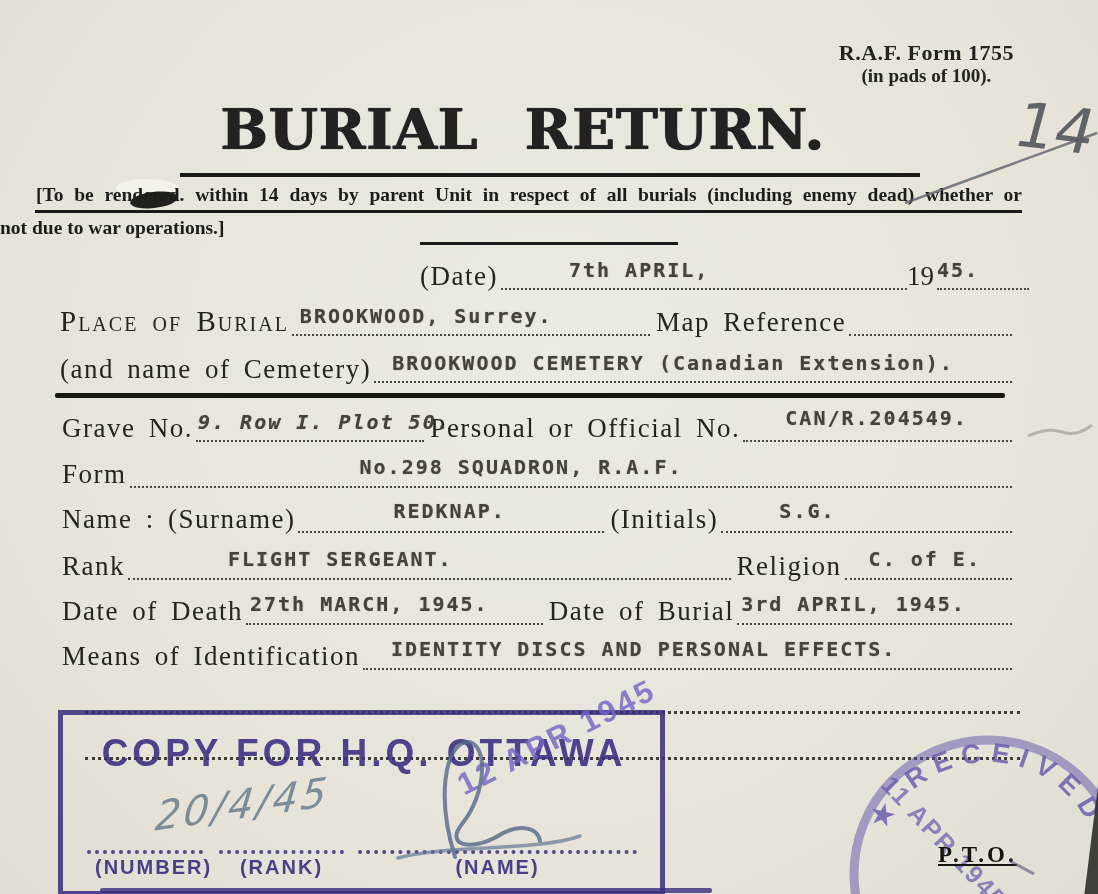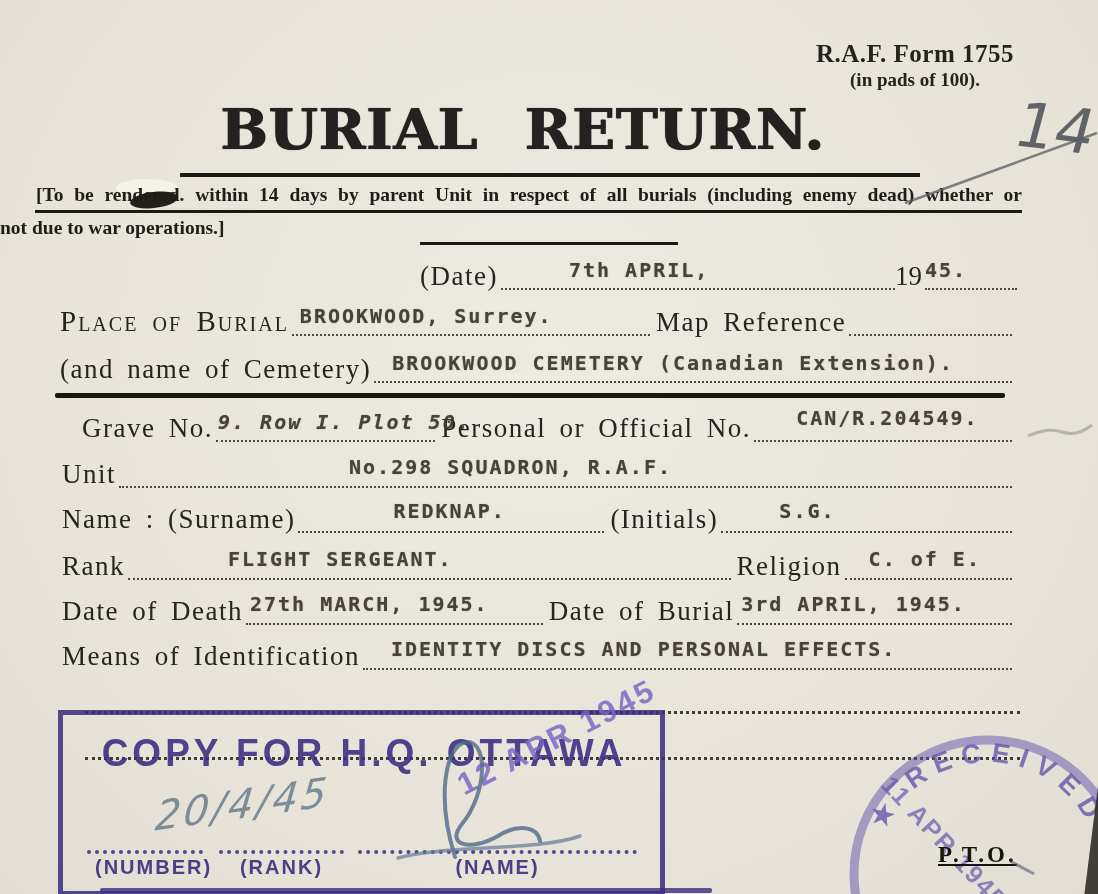--- a/index.html
+++ b/index.html
@@ -3,21 +3,21 @@
 <meta charset="utf-8">
 <style>
   html,body{margin:0;padding:0;background:#777;}
   .page{position:relative;width:1098px;height:894px;overflow:hidden;
     background:#e9e5dc;
     background-image:radial-gradient(ellipse at 50% 40%, #edeae1 0%, #e7e3d9 70%, #e2ddd2 100%);
     font-family:"Liberation Serif", serif;color:#25231e;}
   .abs{position:absolute;}
   
   .raf-block{top:40px;right:84px;text-align:center;line-height:1.15;}
-  .raf-no{font-weight:bold;font-size:25px;letter-spacing:0.5px;}
+  .raf-no{font-weight:bold;font-size:22px;letter-spacing:0.5px;}
   .raf-pads{font-weight:bold;font-size:19px;}
   .hand14{top:92px;left:1016px;font-family:"DejaVu Sans",sans-serif;font-size:62px;
     color:rgba(72,78,84,.85);transform:rotate(7deg) skewX(-8deg);}
   .title{top:96px;left:220px;width:560px;text-align:center;
     font-family:"DejaVu Serif",serif;font-weight:bold;font-size:56px;letter-spacing:1px;word-spacing:26px;
     color:#232220;text-shadow:1.3px 0 0 #232220,0 0 1px rgba(35,34,32,.7);white-space:nowrap;}
   .title-rule{top:173px;left:180px;width:740px;height:4px;background:#1b1a16;}
   .instr1{top:184px;left:36px;width:986px;font-weight:bold;font-size:19.5px;
     text-align:justify;text-align-last:justify;color:#1e1d19;white-space:nowrap;}
   .instr-rule1{top:210px;left:35px;width:987px;height:3px;background:#1b1a16;}
@@ -75,21 +75,21 @@
   </div>
   <div class="abs hand14">14</div>
 
   <div class="abs title">BURIAL RETURN.</div>
   <div class="abs title-rule"></div>
   <div class="abs instr1">[To be rendered. within 14 days by parent Unit in respect of all burials (including enemy dead) whether or</div>
   <div class="abs instr-rule1"></div>
   <div class="abs instr2">not due to war operations.]</div>
   <div class="abs instr-rule2"></div>
 
-  <div class="row" style="top:250px;left:420px;right:81px;">
+  <div class="row" style="top:250px;left:420px;right:69px;">
     <span class="lbl">(Date)</span>
     <span class="fill">
       <span class="typed" style="left:68px;bottom:6px;">7th APRIL,</span>
     </span>
     <span class="lbl" style="letter-spacing:0;">19</span>
     <span class="fill fix" style="width:92px;">
       <span class="typed" style="left:0px;bottom:6px;">45.</span>
     </span>
   </div>
 
@@ -106,33 +106,33 @@
       <span class="typed" style="left:8px;bottom:6px;">BROOKWOOD, Surrey.</span>
     </span>
     <span class="lbl after">Map Reference</span>
     <span class="fill" style="flex-grow:1;">
       <span class="typed" style="left:6px;"></span>
     </span>
   </div>
 
   <div class="abs thick-rule"></div>
 
-  <div class="row" style="top:402px;left:62px;right:86px;margin-left:20px;">
+  <div class="row" style="top:402px;left:62px;right:86px;">
     <span class="lbl">Grave No.</span>
     <span class="fill" style="flex-grow:0.85;">
       <span class="typed" style="left:2px;bottom:6px;font-style:italic;">9. Row I. Plot 50.</span>
     </span>
     <span class="lbl after">Personal or Official No.</span>
     <span class="fill" style="flex-grow:1;">
       <span class="typed" style="left:42px;bottom:10px;">CAN/R.204549.</span>
     </span>
   </div>
 
   <div class="row" style="top:448px;left:62px;right:86px;">
-    <span class="lbl">Unit</span>
+    <span class="lbl">Form</span>
     <span class="fill">
       <span class="typed" style="left:210px;bottom:7px;margin-left:20px;">No.298 SQUADRON, R.A.F.</span>
     </span>
   </div>
 
   <div class="row" style="top:540px;left:62px;right:86px;">
     <span class="lbl">Rank</span>
     <span class="fill" style="flex-grow:3.6;">
       <span class="typed" style="left:100px;bottom:7px;">FLIGHT SERGEANT.</span>
     </span>

